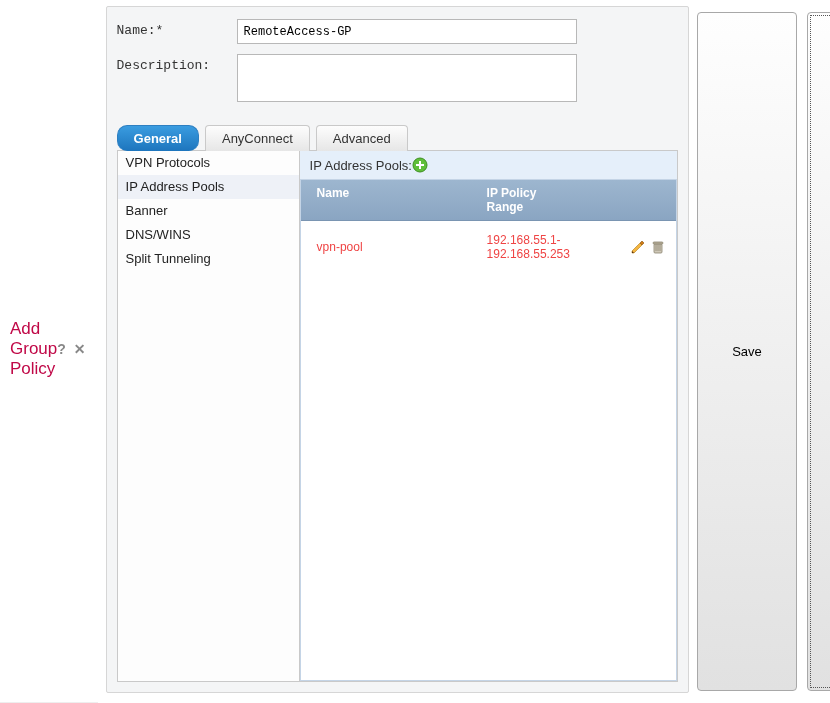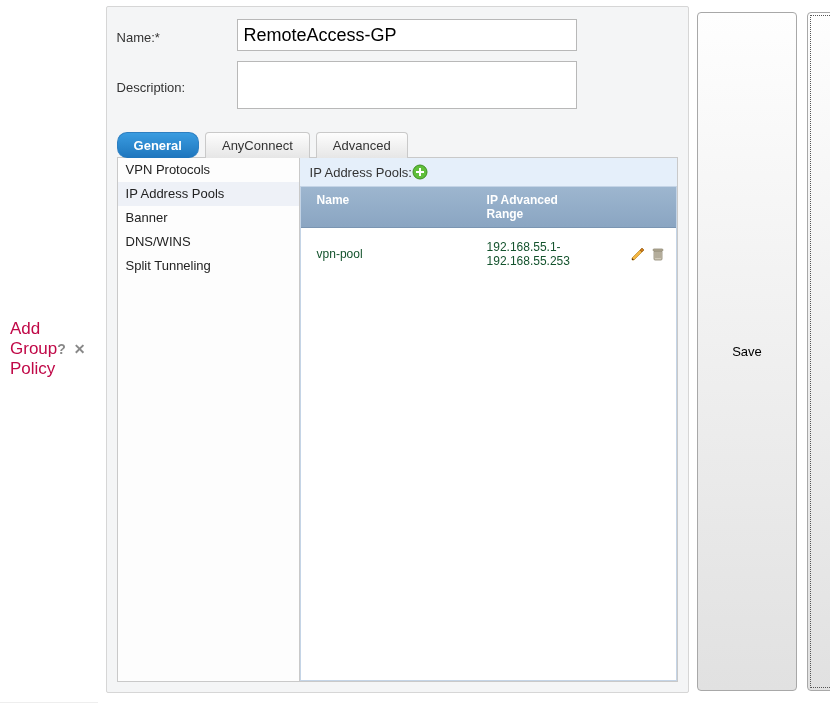--- a/index.html
+++ b/index.html
@@ -41,36 +41,37 @@
     border: 1px solid #d6d6d6;
     background: #f4f5f6;
     border-radius: 2px;
     padding: 12px 10px 10px 10px;
     flex: 1;
     display: flex;
     flex-direction: column;
   }
   .form-row {
     display: flex;
-    align-items: center;
+    align-items: flex-start;
     margin-bottom: 10px;
+    font-family: Liberation Mono, monospace;
   }
   .form-label {
     width: 120px;
     padding-top: 4px;
     color: #333;
   }
   .form-input {
     width: 340px;
-    height: 32px;
+    height: 25px;
     border: 1px solid #b8b8b8;
     background: #fff;
     padding: 2px 6px;
     font-family: inherit;
-    font-size: 18px;
+    font-size: 12px;
   }
   .form-textarea {
     width: 340px;
     height: 48px;
     border: 1px solid #b8b8b8;
     background: #fff;
     padding: 2px 6px;
     font-family: inherit;
     font-size: 13px;
     resize: none;
@@ -164,21 +165,21 @@
     padding: 6px 16px;
     font-size: 12px;
   }
   .col-name { width: 170px; }
   .col-range { flex: 1; }
   .col-actions { width: 90px; text-align: right; }
   .table-row {
     display: flex;
     align-items: center;
     border-bottom: 0;
-    color: #14532d;
+    color: #ef4444;
     font-size: 13px;
     padding: 6px 0;
   }
   .row-actions {
     display: flex;
     gap: 4px;
     justify-content: flex-end;
     padding-right: 10px;
   }
   .icon-btn {
@@ -257,21 +258,21 @@
             <svg viewBox="0 0 16 16" width="16" height="16">
               <circle cx="8" cy="8" r="7" fill="#5fbf3a" stroke="#3e8f22" stroke-width="1"></circle>
               <rect x="7" y="4" width="2" height="8" fill="#fff"></rect>
               <rect x="4" y="7" width="8" height="2" fill="#fff"></rect>
             </svg>
           </span>
         </div>
         <div class="table-wrap">
           <div class="table-head">
             <div class="th col-name">Name</div>
-            <div class="th col-range">IP Advanced Range</div>
+            <div class="th col-range">IP Policy Range</div>
             <div class="th col-actions"></div>
           </div>
           <div class="table-row">
             <div class="td col-name">vpn-pool</div>
             <div class="td col-range">192.168.55.1-192.168.55.253</div>
             <div class="td col-actions row-actions">
               <span class="icon-btn">
                 <svg viewBox="0 0 16 16" width="16" height="16">
                   <polygon points="2,14 4,14 12,6 10,4 2,12" fill="#f4b642" stroke="#b07a14" stroke-width="0.6"></polygon>
                   <polygon points="10,4 12,6 14,4 12,2" fill="#d07a14" stroke="#8a520c" stroke-width="0.6"></polygon>

